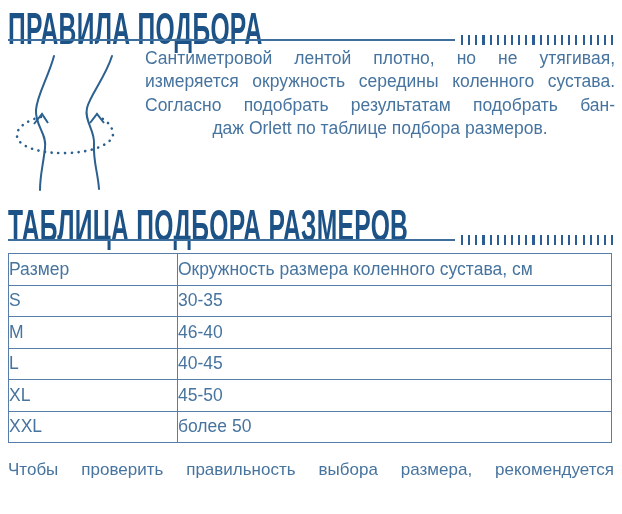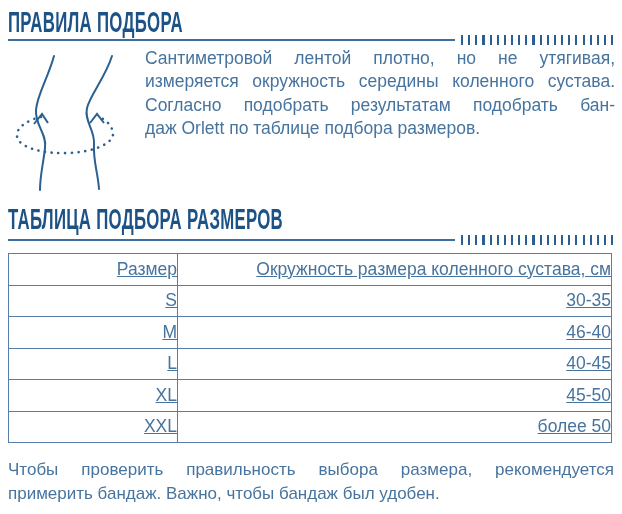--- a/index.html
+++ b/index.html
@@ -6,47 +6,47 @@
   :root {
     --heading:#1d5286; --text:#47749f; --border:#567ea8;
     --line:#3c6e9e; --tick:#2b5f92; --ill:#2b608f; --bg:#ffffff;
   }
   .page {
     position:relative; width:622px; height:514px; background:var(--bg);
     font-family:"Liberation Sans", sans-serif; overflow:hidden;
   }
   .heading {
     position:absolute; left:8px; margin:0; line-height:1;
-    font-size:30px; font-weight:bold; color:var(--heading); white-space:nowrap;text-decoration:underline;
+    font-size:44px; font-weight:bold; color:var(--heading); white-space:nowrap;text-decoration:underline;
   }
   .heading .cond {
     display:inline-block; transform:scaleX(0.56); transform-origin:left top;
     letter-spacing:0.5px;
   }
   .rule { position:absolute; left:8px; width:610px; height:10px;
     display:flex; align-items:center; }
   .rule .rline { width:447px; height:2px; background:var(--line); }
   .rule .rticks {
     width:157px; height:10px; margin-left:6px;
     background:repeating-linear-gradient(90deg, var(--tick) 0 2.1px, transparent 2.1px 7.15px);
   }
   .illustration { position:absolute; left:10px; top:53px; }
   .intro {
     position:absolute; left:145px; top:47px; width:470px;
     font-size:17.5px; line-height:23.4px; color:var(--text);
   }
   .just { text-align:justify; text-align-last:justify; }
-  .left { text-align:left; }
+  .left { text-align:center; }
   table.size-table {
     position:absolute; left:8px; top:253px; width:604px;
     border-collapse:collapse; color:var(--text);
   }
   .size-table th, .size-table td {
-    border:1.5px solid var(--border); text-align:right; vertical-align:middle;
-    font-weight:normal; font-size:17.5px; height:30.5px; padding:0;text-decoration:underline;
+    border:1.5px solid var(--border); text-align:left; vertical-align:middle;
+    font-weight:normal; font-size:17.5px; height:30.5px; padding:0;
   }
   .size-table .col-size { width:168px; }
   .footnote {
     position:absolute; left:8px; top:458px; width:606px;
     font-size:17px; line-height:23.5px; color:var(--text);
   }
 </style>
 </head>
 <body>
 
@@ -109,16 +109,15 @@
       </tr>
       <tr>
         <td>XXL</td>
         <td>более 50</td>
       </tr>
     </tbody>
   </table>
 
   <div class="footnote">
     <div class="just">Чтобы проверить правильность выбора размера, рекомендуется</div>
-    <div class="left">примерить бандаж. Важно, чтобы бандаж был удобен.</div>
   </div>
 
 </div>
 
 </body></html>

